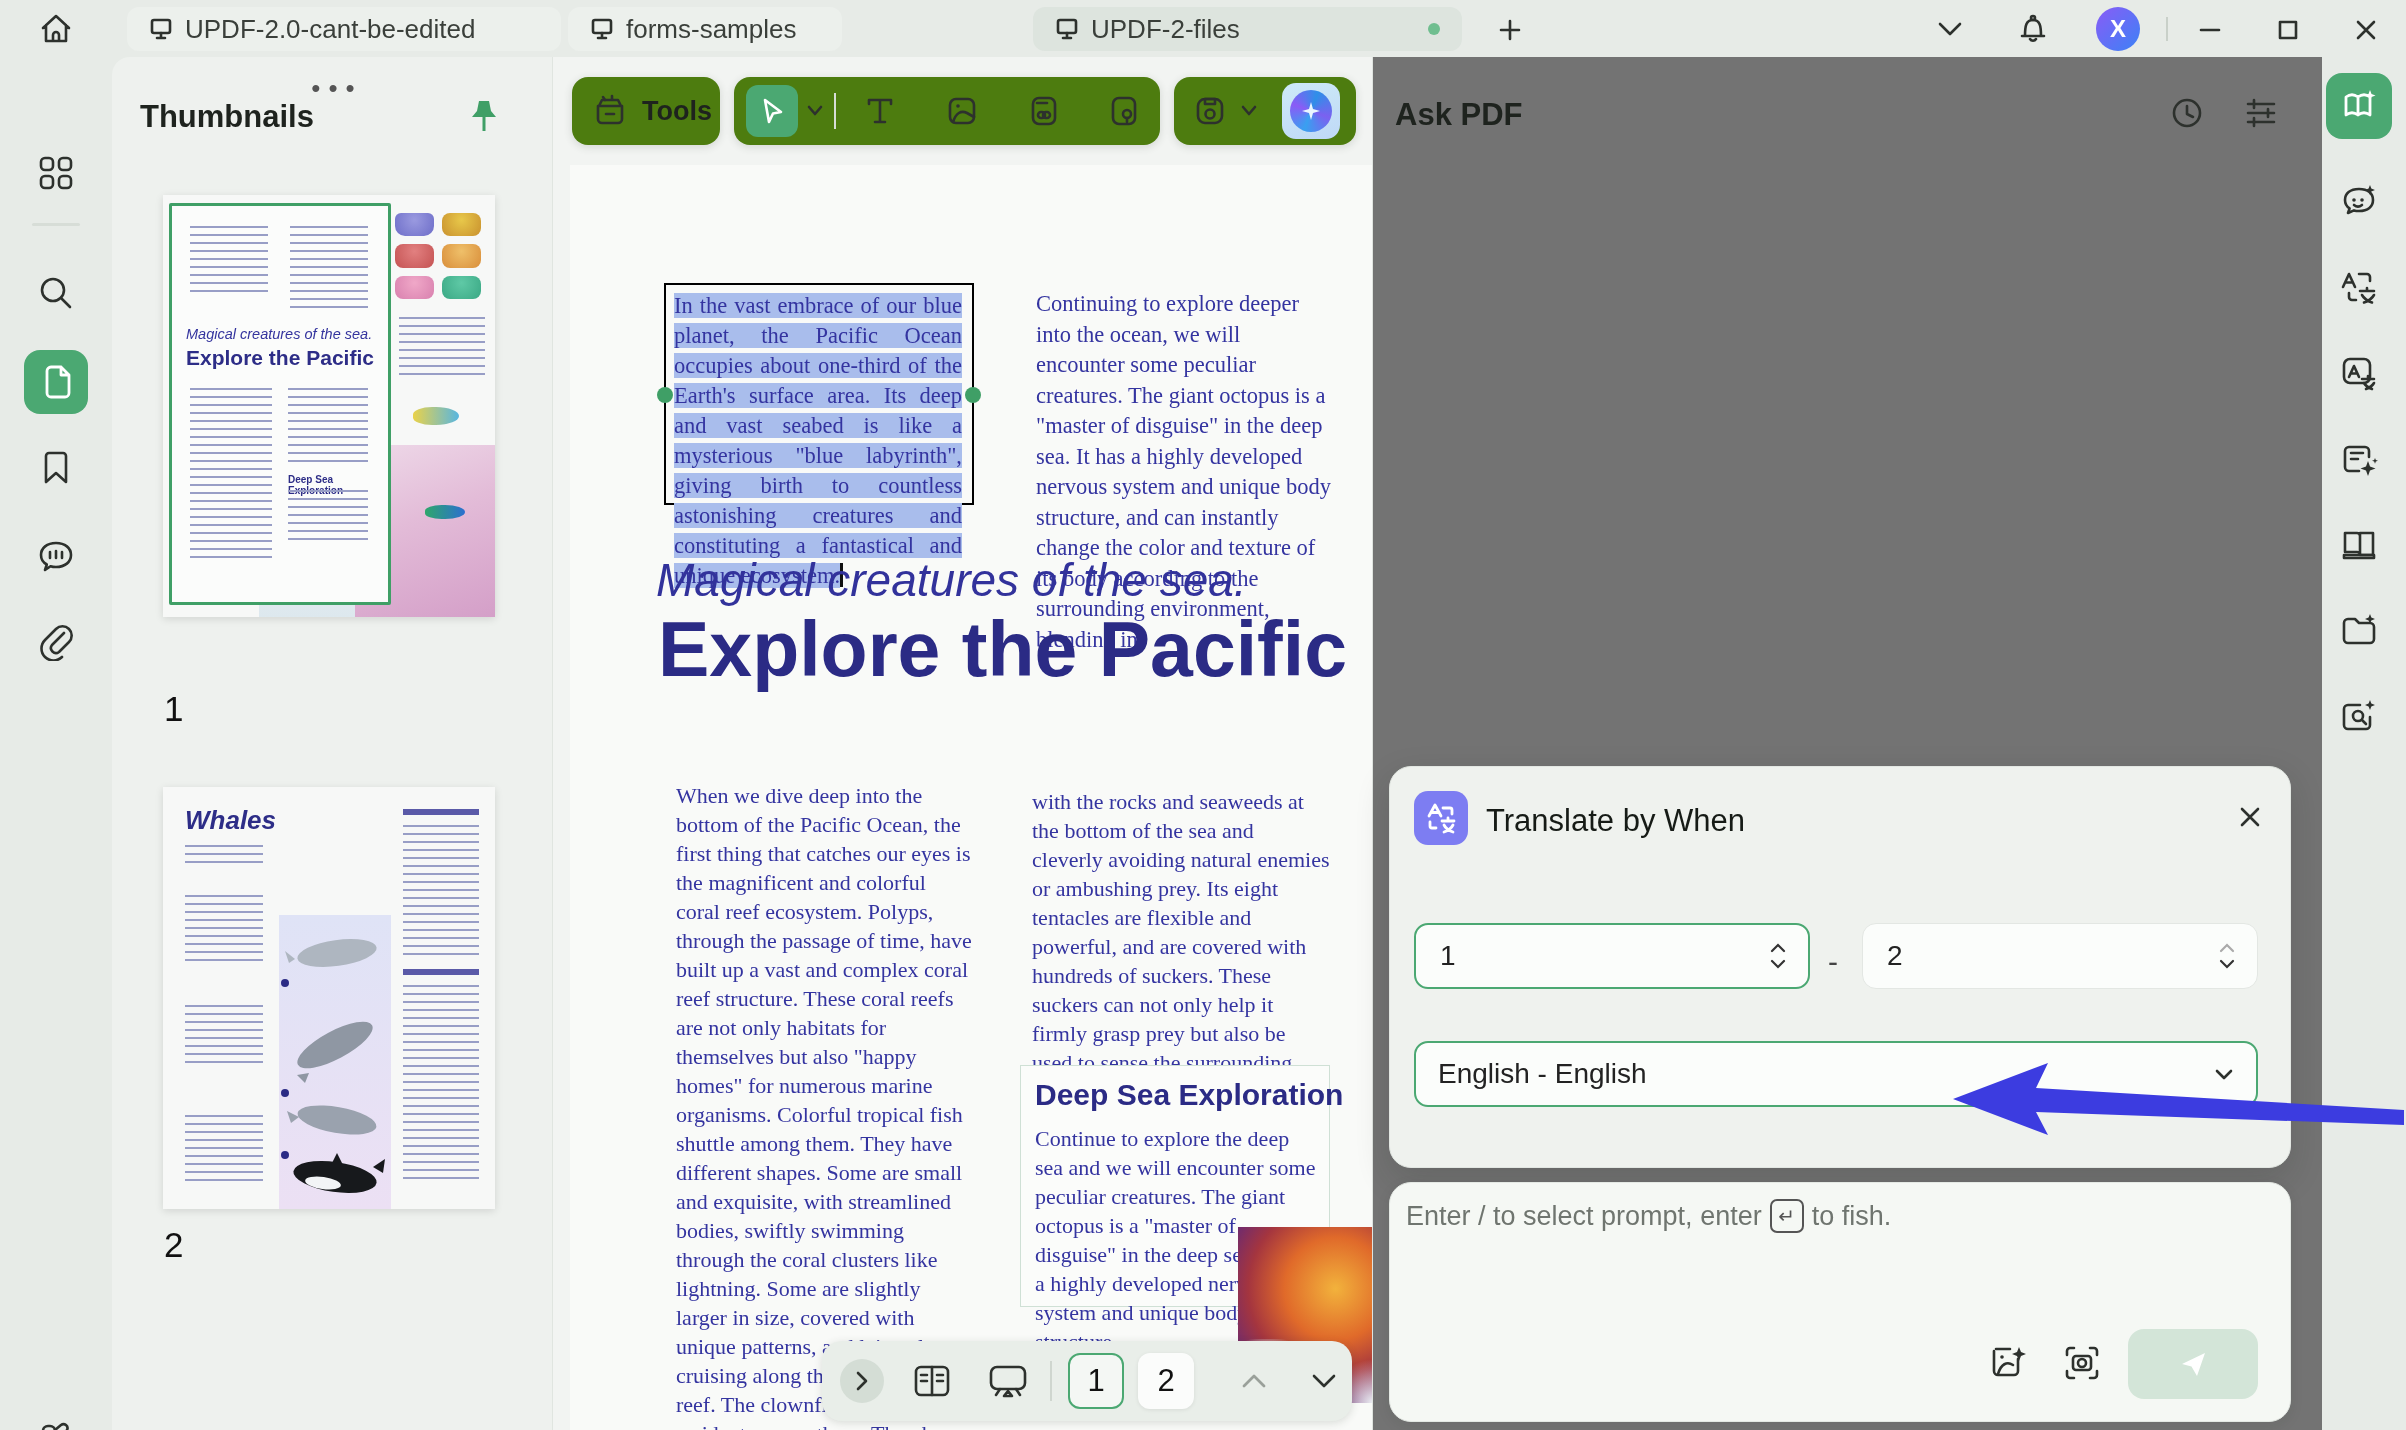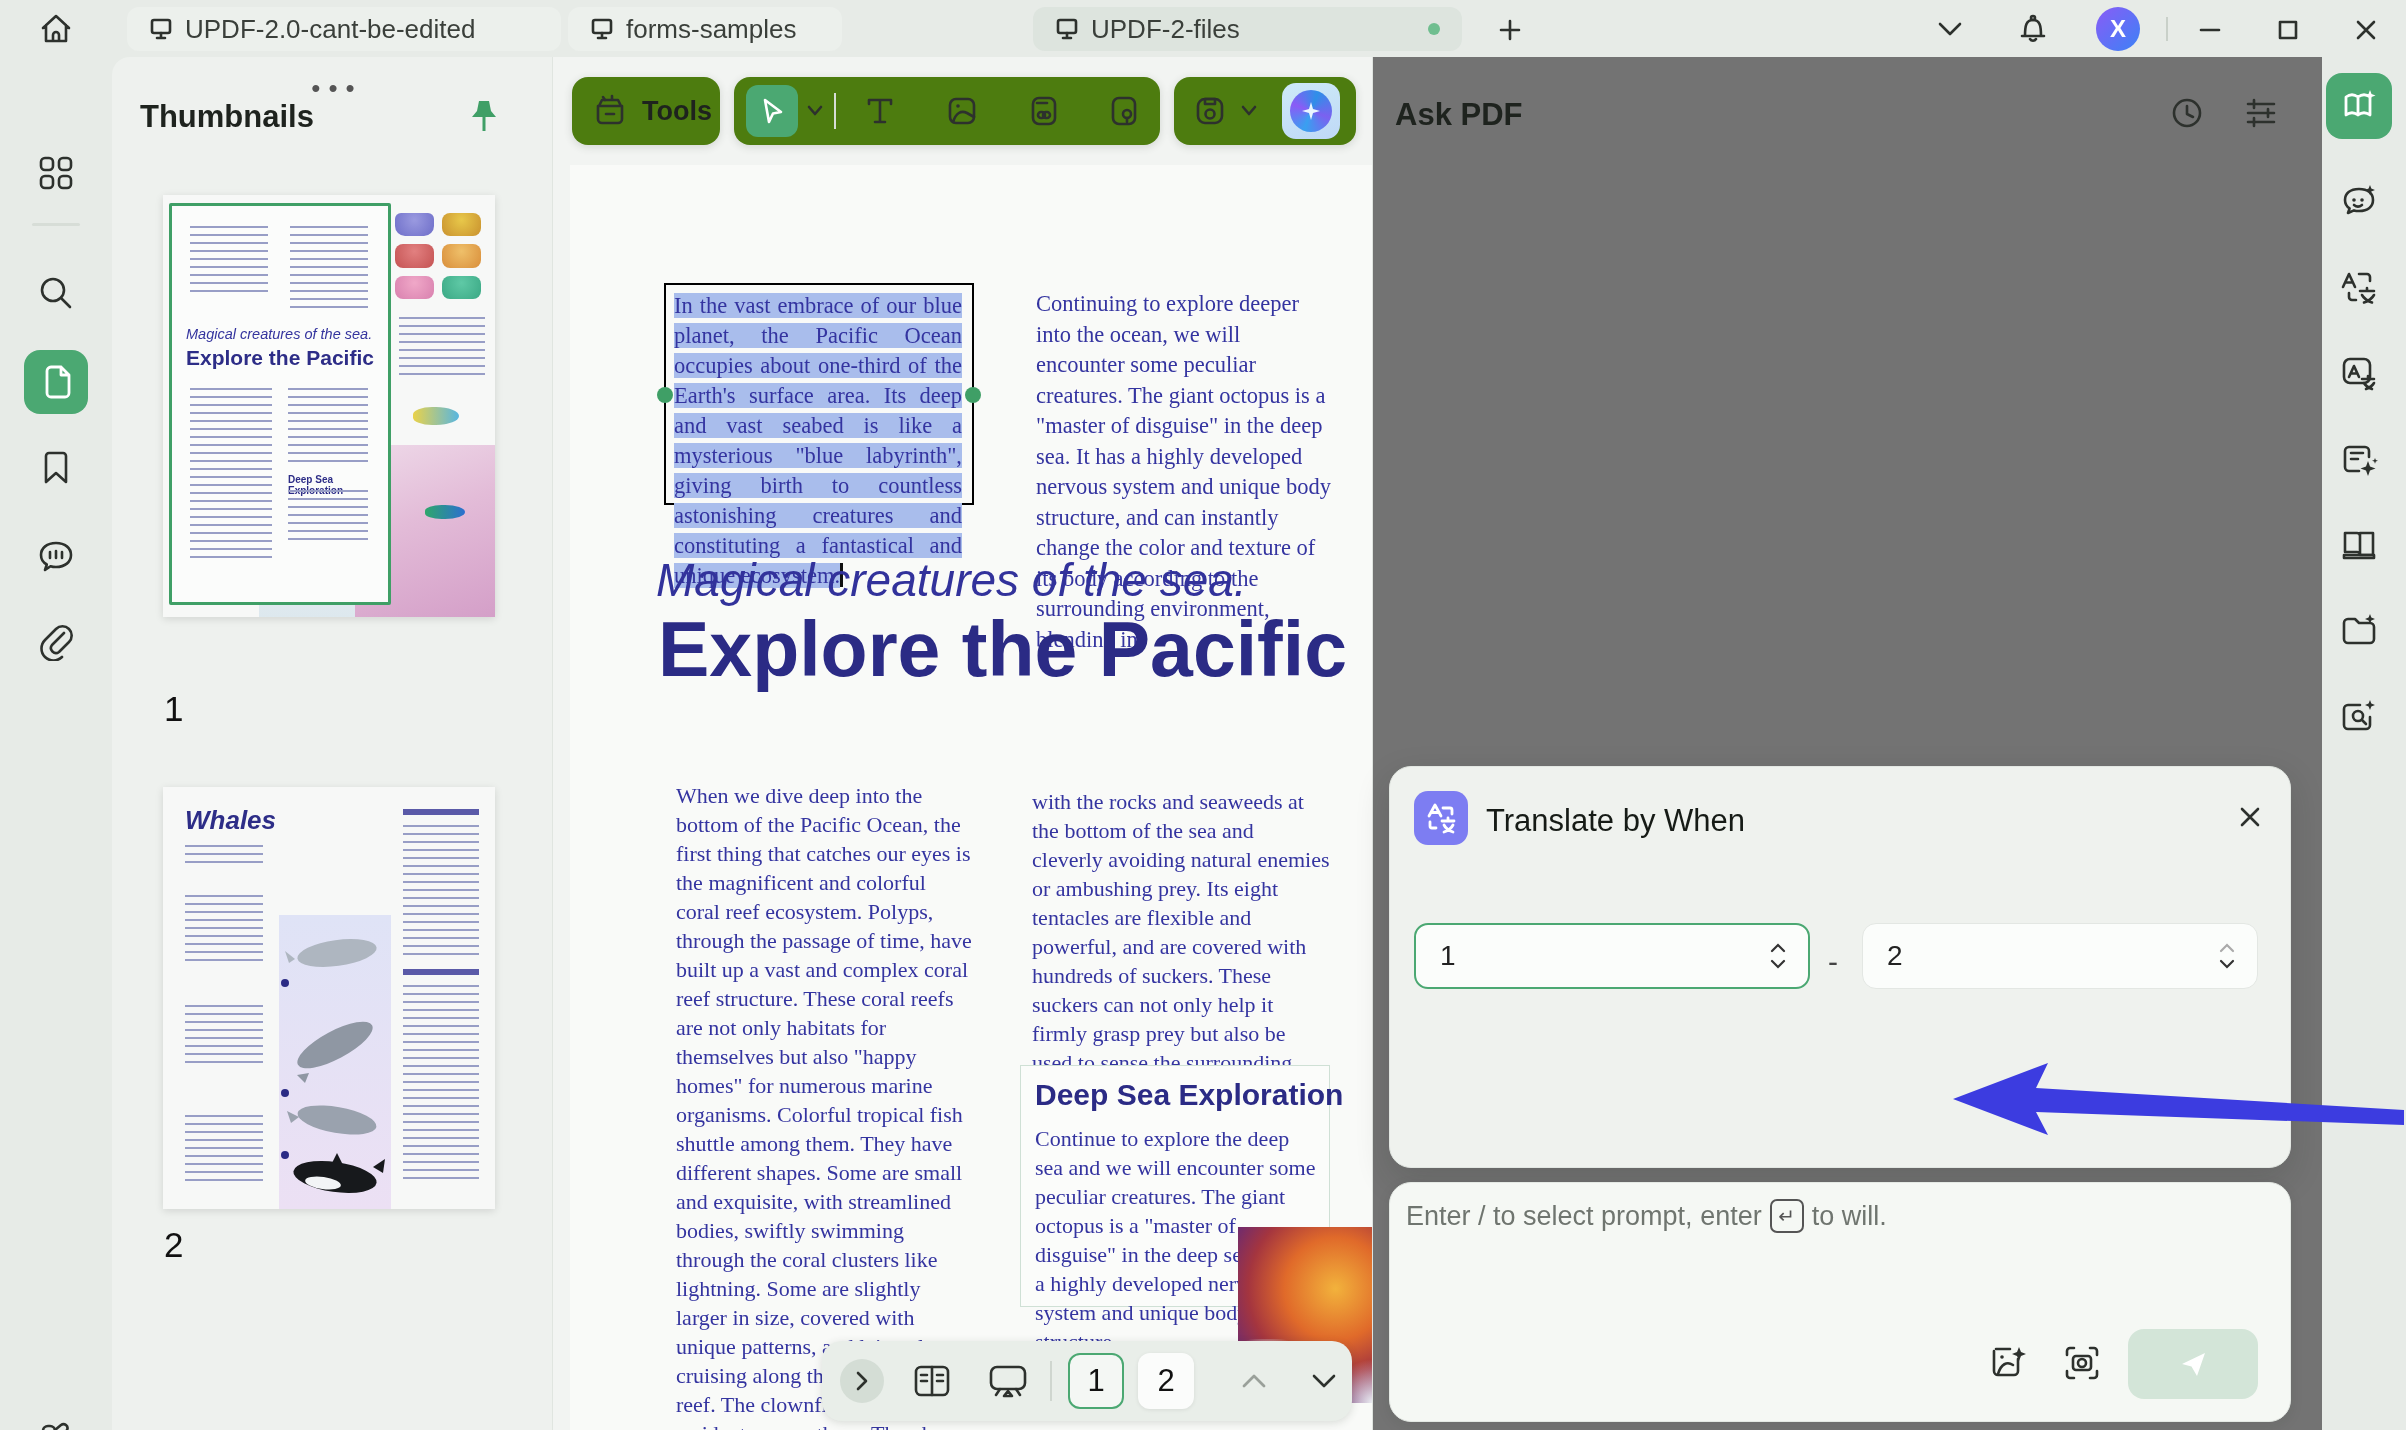--- a/index.html
+++ b/index.html
@@ -410,30 +410,36 @@
         <div class="stepper">
           <svg width="16" height="10" viewBox="0 0 16 10">
               <path d="M2 8 L8 2 L14 8" fill="none" stroke="#aaa" stroke-width="2.2" stroke-linecap="round"></path>
             </svg>
           <svg width="16" height="10" viewBox="0 0 16 10">
               <path d="M2 2 L8 8 L14 2" fill="none" stroke="#333" stroke-width="2.2" stroke-linecap="round"></path>
             </svg>
         </div>
       </div>
 
+      <div class="abs inputbox" style="left:24px;top:274px;width:844px;height:66px;border:2px solid #4BA872;box-sizing:border-box;">
+        <span>English - English</span>
+        <svg width="20" height="13" viewBox="0 0 20 13">
+            <path class="ic" d="M3 3 L10 10 L17 3"></path>
+          </svg>
+      </div>
 
     </div>
 
     <div class="abs" style="left:16px;top:1125px;width:900px;height:238px;border-radius:22px;background:#f5f8f4;border:1px solid #e4e9e4;box-shadow:0 4px 14px rgba(30,40,30,.08);">
       <div class="abs" style="left:16px;top:16px;font-size:27px;color:#6f756f;display:flex;align-items:center;gap:8px;">
         <span>Enter / to select prompt, enter</span>
         <span style="display:inline-flex;align-items:center;justify-content:center;width:30px;height:30px;border:2px solid #555;border-radius:7px;font-size:20px;color:#555;">
           <span>↵</span>
         </span>
-        <span>to will.</span>
+        <span>to fish.</span>
       </div>
       <div class="abs" style="left:594px;top:156px;width:48px;height:48px;display:flex;align-items:center;justify-content:center;">
         <svg width="40" height="40" viewBox="0 0 40 40">
           <path class="ic" d="M8 6 h14 M6 8 v20 a4 4 0 0 0 4 4 h16 a4 4 0 0 0 4-4 v-12"></path>
           <circle cx="14" cy="14" r="1.8" fill="#2d312d" stroke="none"></circle>
           <path class="ic" d="M10 31 c3-10 9-13 15-9"></path>
           <path d="M31 4 L33 9 L38 11 L33 13 L31 18 L29 13 L24 11 L29 9 Z" fill="#2d312d"></path>
         </svg>
       </div>
       <div class="abs" style="left:668px;top:156px;width:48px;height:48px;display:flex;align-items:center;justify-content:center;">

